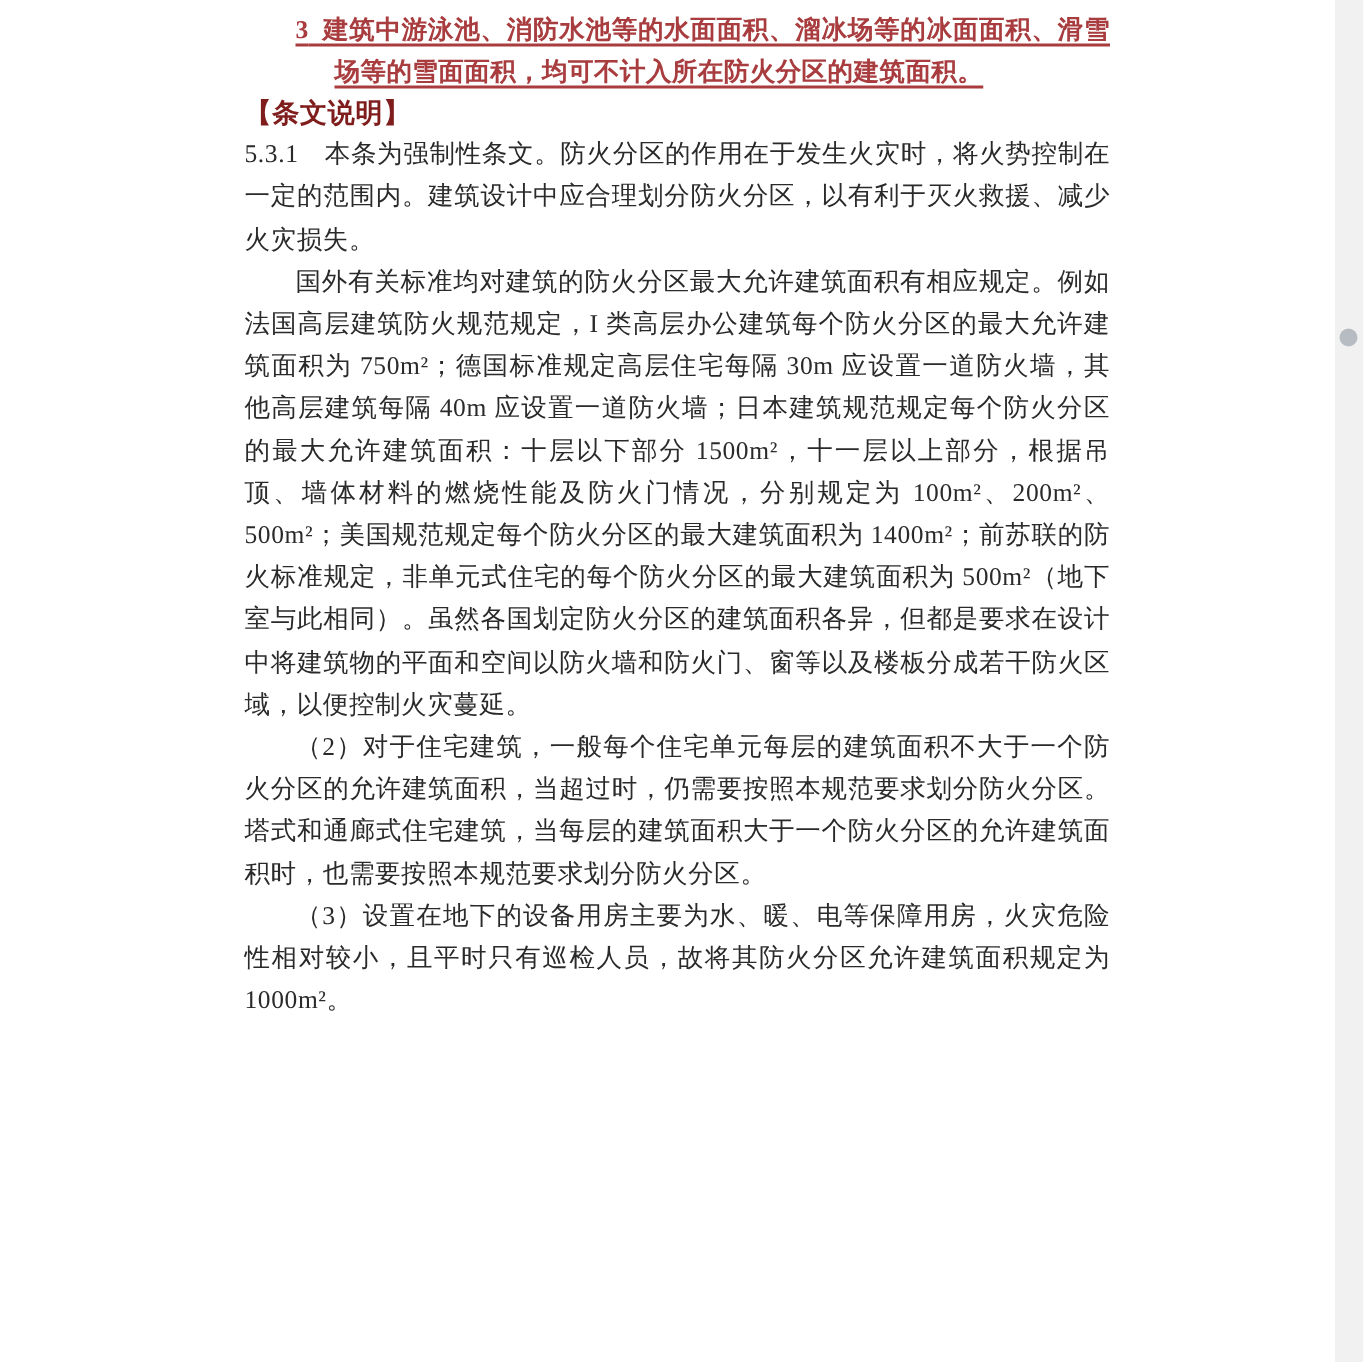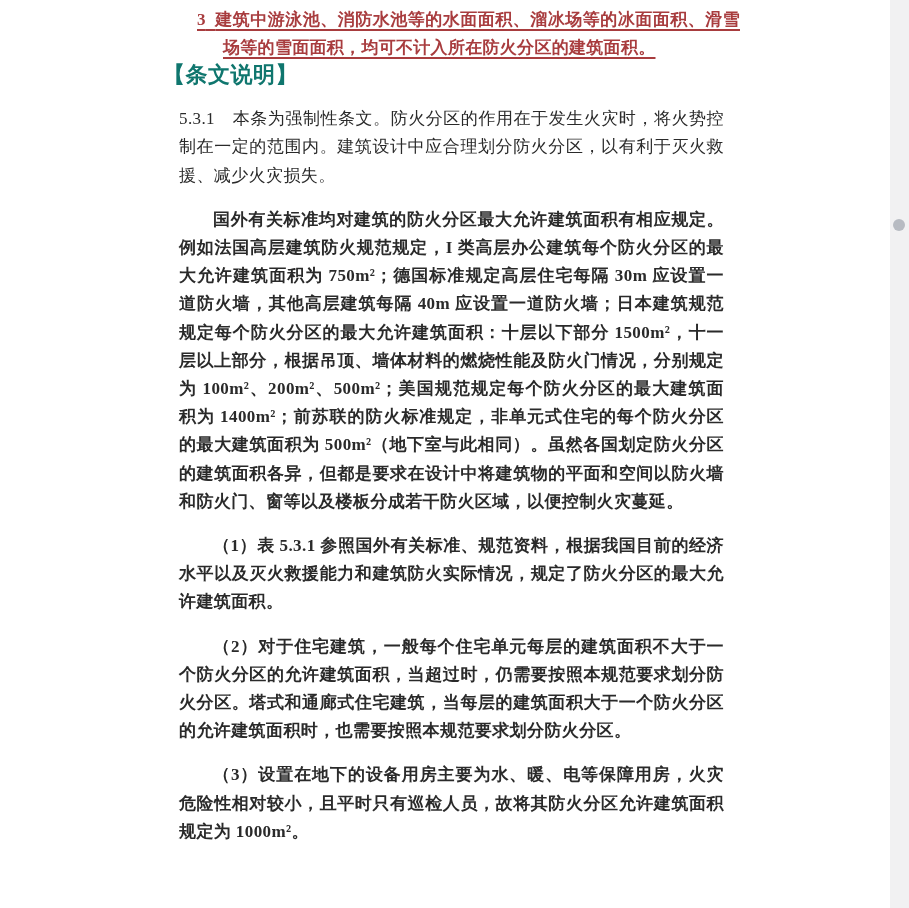--- a/index.html
+++ b/index.html
@@ -34,33 +34,33 @@
     padding-left: 60px;
     text-indent: -26px;
     text-decoration: underline;
     text-decoration-thickness: 1.5px;
     text-underline-offset: 4px;
     letter-spacing: 0.3px;
   }
   .red-gap { white-space: pre; }
   .section-header {
     margin: 0;
-    font-size: 22px;
+    font-size: 18px;
     font-weight: bold;
-    color: #0f766e;
+    color: #7f1d1d;
     line-height: 28.2px;
     letter-spacing: 0.5px;
   }
   .para {
-    margin: 16px;
+    margin: 0;
     font-size: 17px;
     line-height: 28.2px;
     letter-spacing: 0.4px;
   }
-  .para.indent { text-indent: 2em; font-weight: bold; }
+  .para.indent { text-indent: 2em; }
   .scroll-track {
     position: absolute;
     top: 0;
     right: 0;
     width: 19px;
     height: 908px;
     background: #f1f1f2;
   }
   .scroll-thumb {
     position: absolute;
@@ -78,21 +78,20 @@
 <div class="page">
   <div class="content">
 
     <p class="red-item"><span>3</span><span class="red-gap">  </span><span>建筑中游泳池、消防水池等的水面面积、溜冰场等的冰面面积、滑雪场等的雪面面积，均可不计入所在防火分区的建筑面积。</span></p>
 
 
     <h3 class="section-header">【条文说明】</h3>
 
     <p class="para">5.3.1　本条为强制性条文。防火分区的作用在于发生火灾时，将火势控制在一定的范围内。建筑设计中应合理划分防火分区，以有利于灭火救援、减少火灾损失。</p>
     <p class="para indent">国外有关标准均对建筑的防火分区最大允许建筑面积有相应规定。例如法国高层建筑防火规范规定，I 类高层办公建筑每个防火分区的最大允许建筑面积为 750m²；德国标准规定高层住宅每隔 30m 应设置一道防火墙，其他高层建筑每隔 40m 应设置一道防火墙；日本建筑规范规定每个防火分区的最大允许建筑面积：十层以下部分 1500m²，十一层以上部分，根据吊顶、墙体材料的燃烧性能及防火门情况，分别规定为 100m²、200m²、500m²；美国规范规定每个防火分区的最大建筑面积为 1400m²；前苏联的防火标准规定，非单元式住宅的每个防火分区的最大建筑面积为 500m²（地下室与此相同）。虽然各国划定防火分区的建筑面积各异，但都是要求在设计中将建筑物的平面和空间以防火墙和防火门、窗等以及楼板分成若干防火区域，以便控制火灾蔓延。</p>
-    <p class="para indent">（1）表 5.3.1 参照国外有关标准、规范资料，根据我国目前的经济水平以及灭火救援能力和建筑防火实际情况，规定了防火分区的最大允许建筑面积。</p>
     <p class="para indent">（2）对于住宅建筑，一般每个住宅单元每层的建筑面积不大于一个防火分区的允许建筑面积，当超过时，仍需要按照本规范要求划分防火分区。塔式和通廊式住宅建筑，当每层的建筑面积大于一个防火分区的允许建筑面积时，也需要按照本规范要求划分防火分区。</p>
     <p class="para indent">（3）设置在地下的设备用房主要为水、暖、电等保障用房，火灾危险性相对较小，且平时只有巡检人员，故将其防火分区允许建筑面积规定为 1000m²。</p>
 
   </div>
 
   <div class="scroll-track">
     <div class="scroll-thumb"></div>
   </div>
 </div>
 

